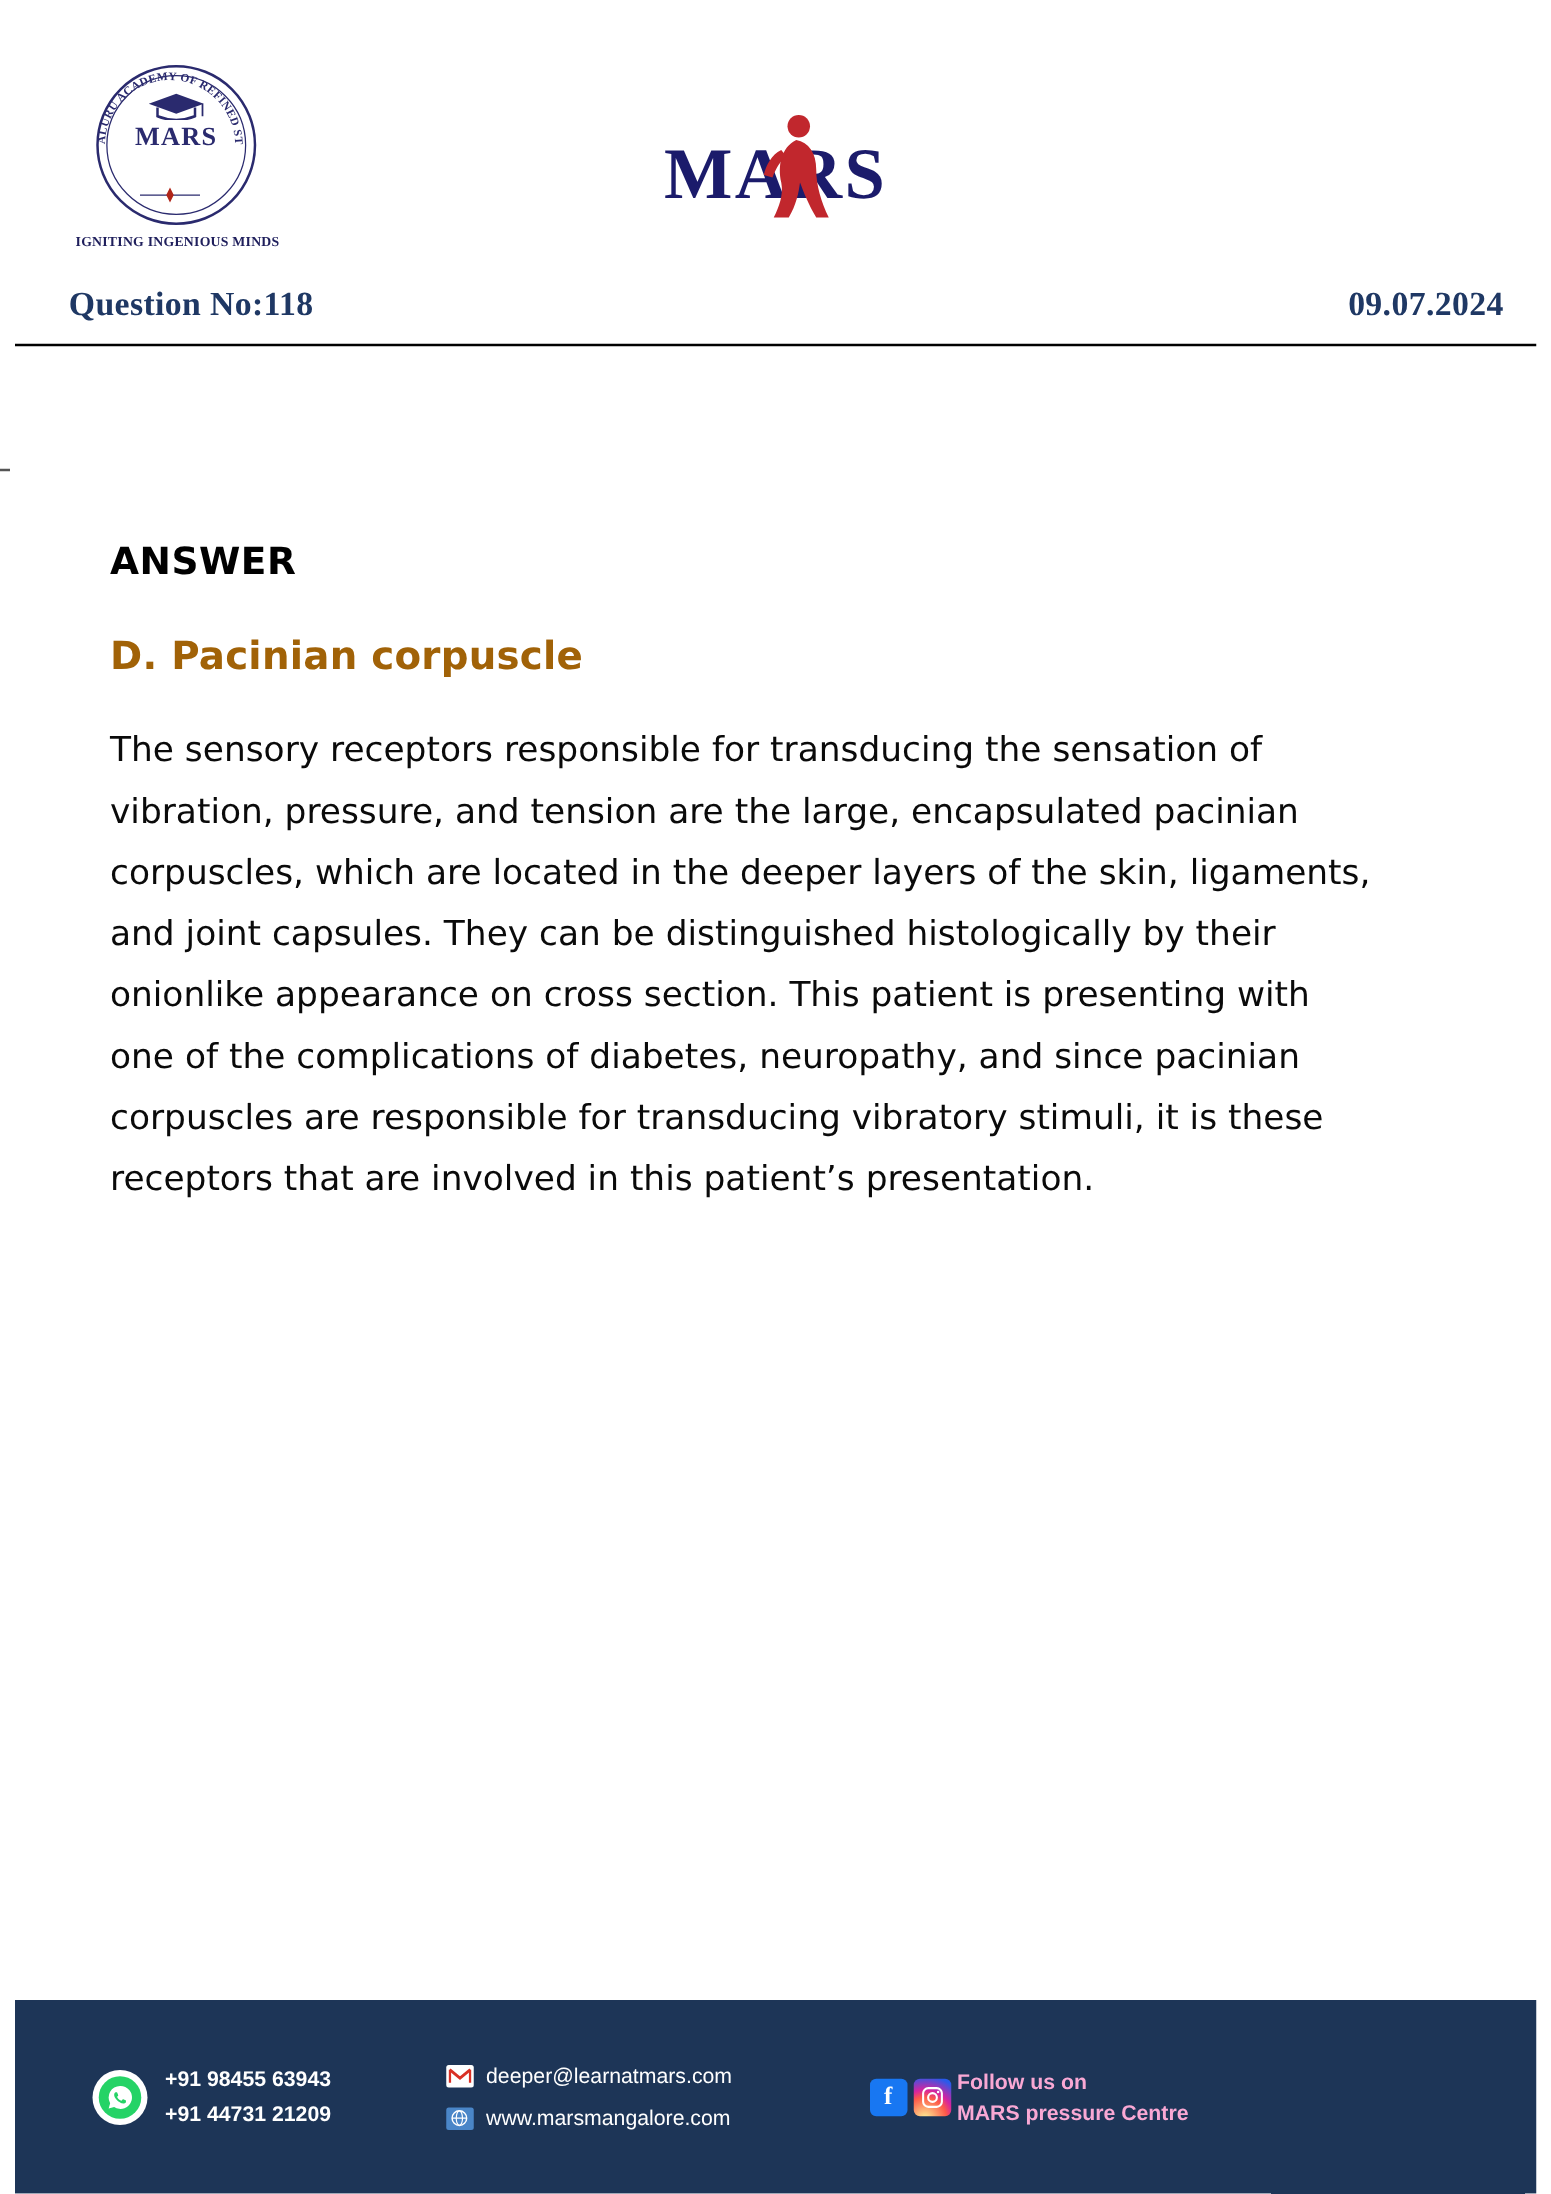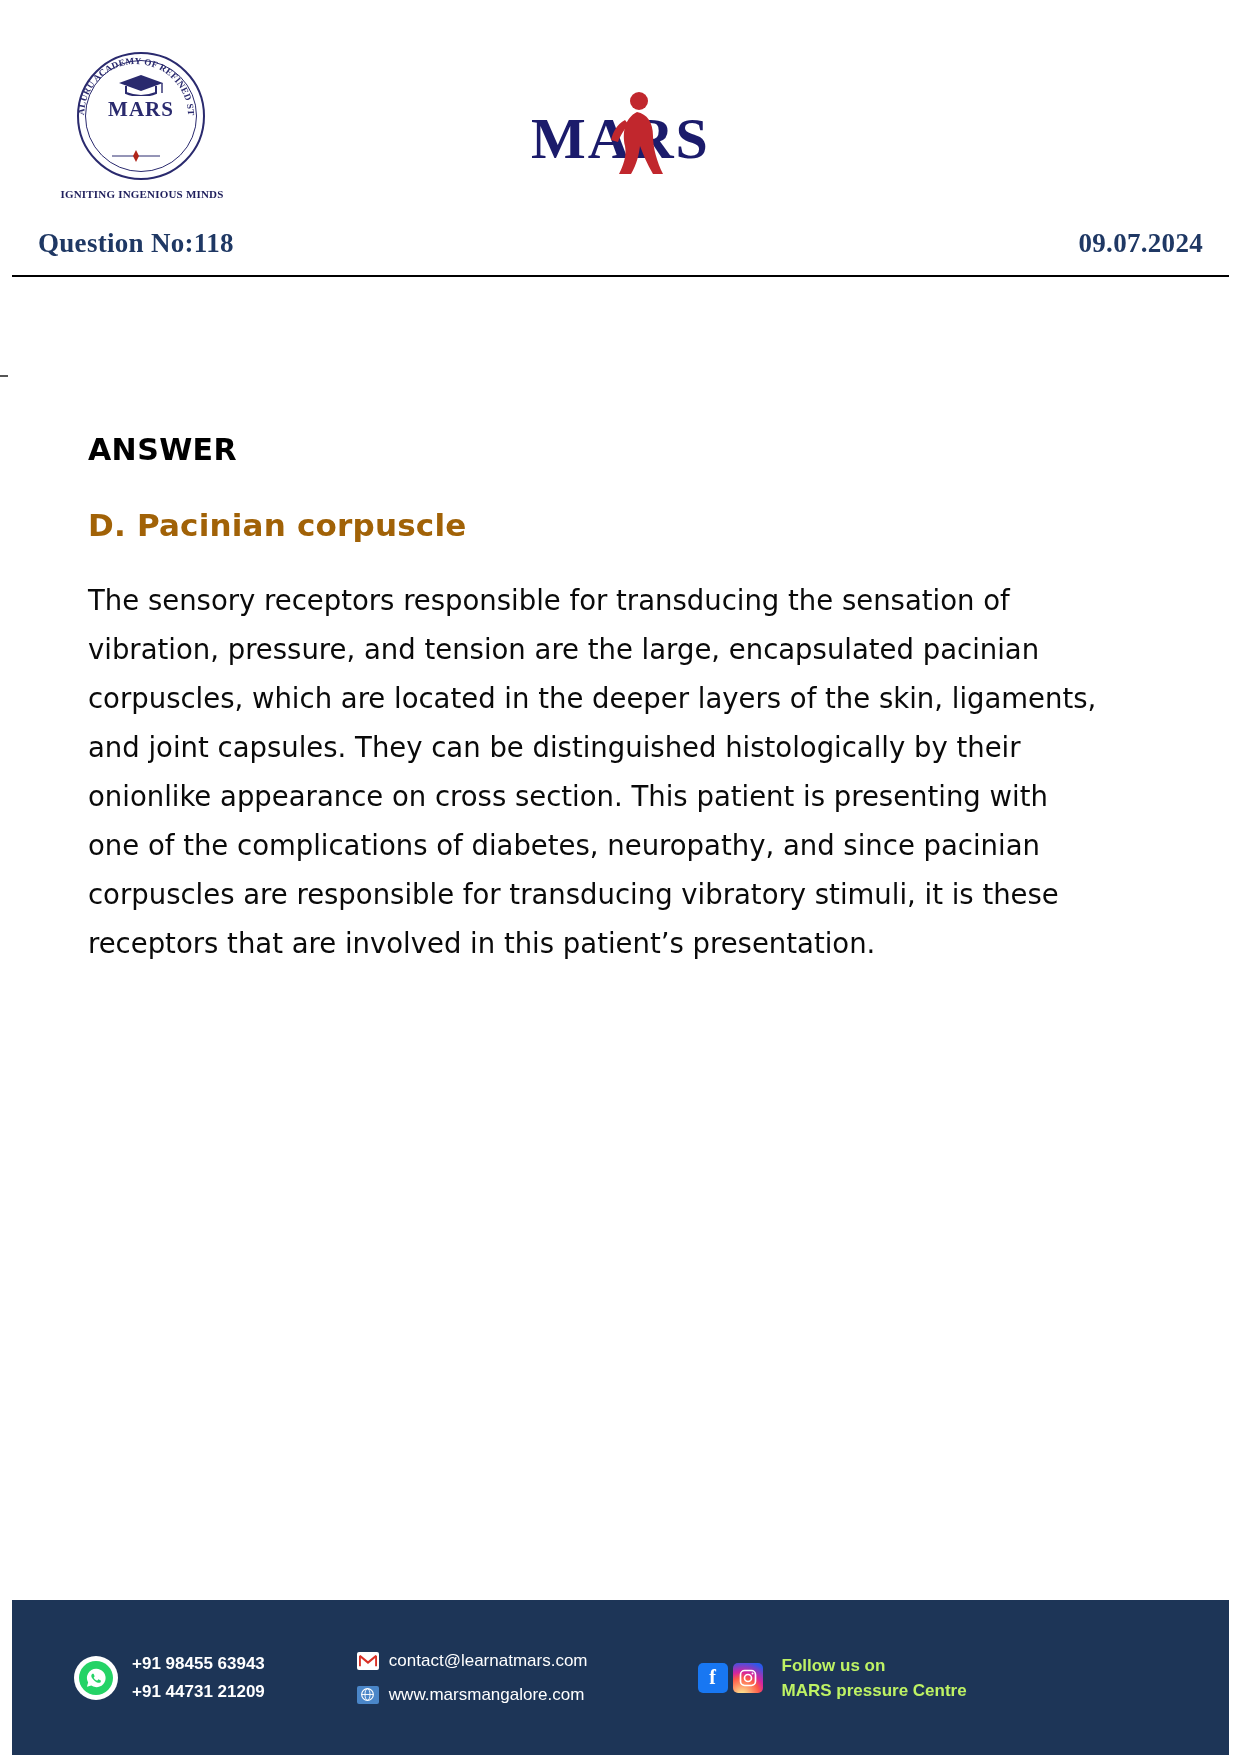--- a/index.html
+++ b/index.html
@@ -135,20 +135,21 @@
     display: flex;
     justify-content: space-between;
     align-items: flex-end;
   }
   .q-row div {
     font-family: "Liberation Serif", serif;
     font-weight: bold;
     font-size: 27px;
     color: #1f3864;
     letter-spacing: 0.3px;
+    margin-left: 17px;
   }
   .hr-top {
     position: absolute;
     left: 12px;
     top: 275px;
     width: 1217px;
     height: 2px;
     background: #000000;
   }
   .tiny-dash {
@@ -250,25 +251,24 @@
     font-family: "Liberation Serif", serif;
     font-weight: bold;
     color: #fff;
     font-size: 20px;
   }
   .sq.fb { background: #1877F2; }
   .sq.ig {
     background: radial-gradient(circle at 30% 107%, #fdf497 0%, #fd5949 45%, #d6249f 60%, #285AEB 90%);
   }
   .follow {
-    margin-left: 14px;
     font-family: "Liberation Sans", sans-serif;
     font-weight: bold;
     font-size: 17px;
-    color: #bef264;
+    color: #f9a8d4;
     line-height: 25px;
   }
 </style>
 </head>
 <body>
 
 <div class="page">
 
   <div class="header">
 
@@ -343,21 +343,21 @@
     <div class="f-col f-contact">
       <div class="contact-lines">
         <div class="cl-row">
           <span class="mini-icon">
             <svg viewBox="0 0 24 18" width="18" height="14">
               <polyline points="1,2 12,11 23,2" fill="none" stroke="#d93025" stroke-width="3"></polyline>
               <polyline points="1,2 1,16" fill="none" stroke="#d93025" stroke-width="3"></polyline>
               <polyline points="23,2 23,16" fill="none" stroke="#d93025" stroke-width="3"></polyline>
             </svg>
           </span>
-          <span>contact@learnatmars.com</span>
+          <span>deeper@learnatmars.com</span>
         </div>
         <div class="cl-row">
           <span class="mini-icon web">
             <svg viewBox="0 0 18 18" width="15" height="15">
               <circle cx="9" cy="9" r="7" fill="none" stroke="#ffffff" stroke-width="1.4"></circle>
               <ellipse cx="9" cy="9" rx="3" ry="7" fill="none" stroke="#ffffff" stroke-width="1.1"></ellipse>
               <line x1="2" y1="9" x2="16" y2="9" stroke="#ffffff" stroke-width="1.1"></line>
             </svg>
           </span>
           <span>www.marsmangalore.com</span>

